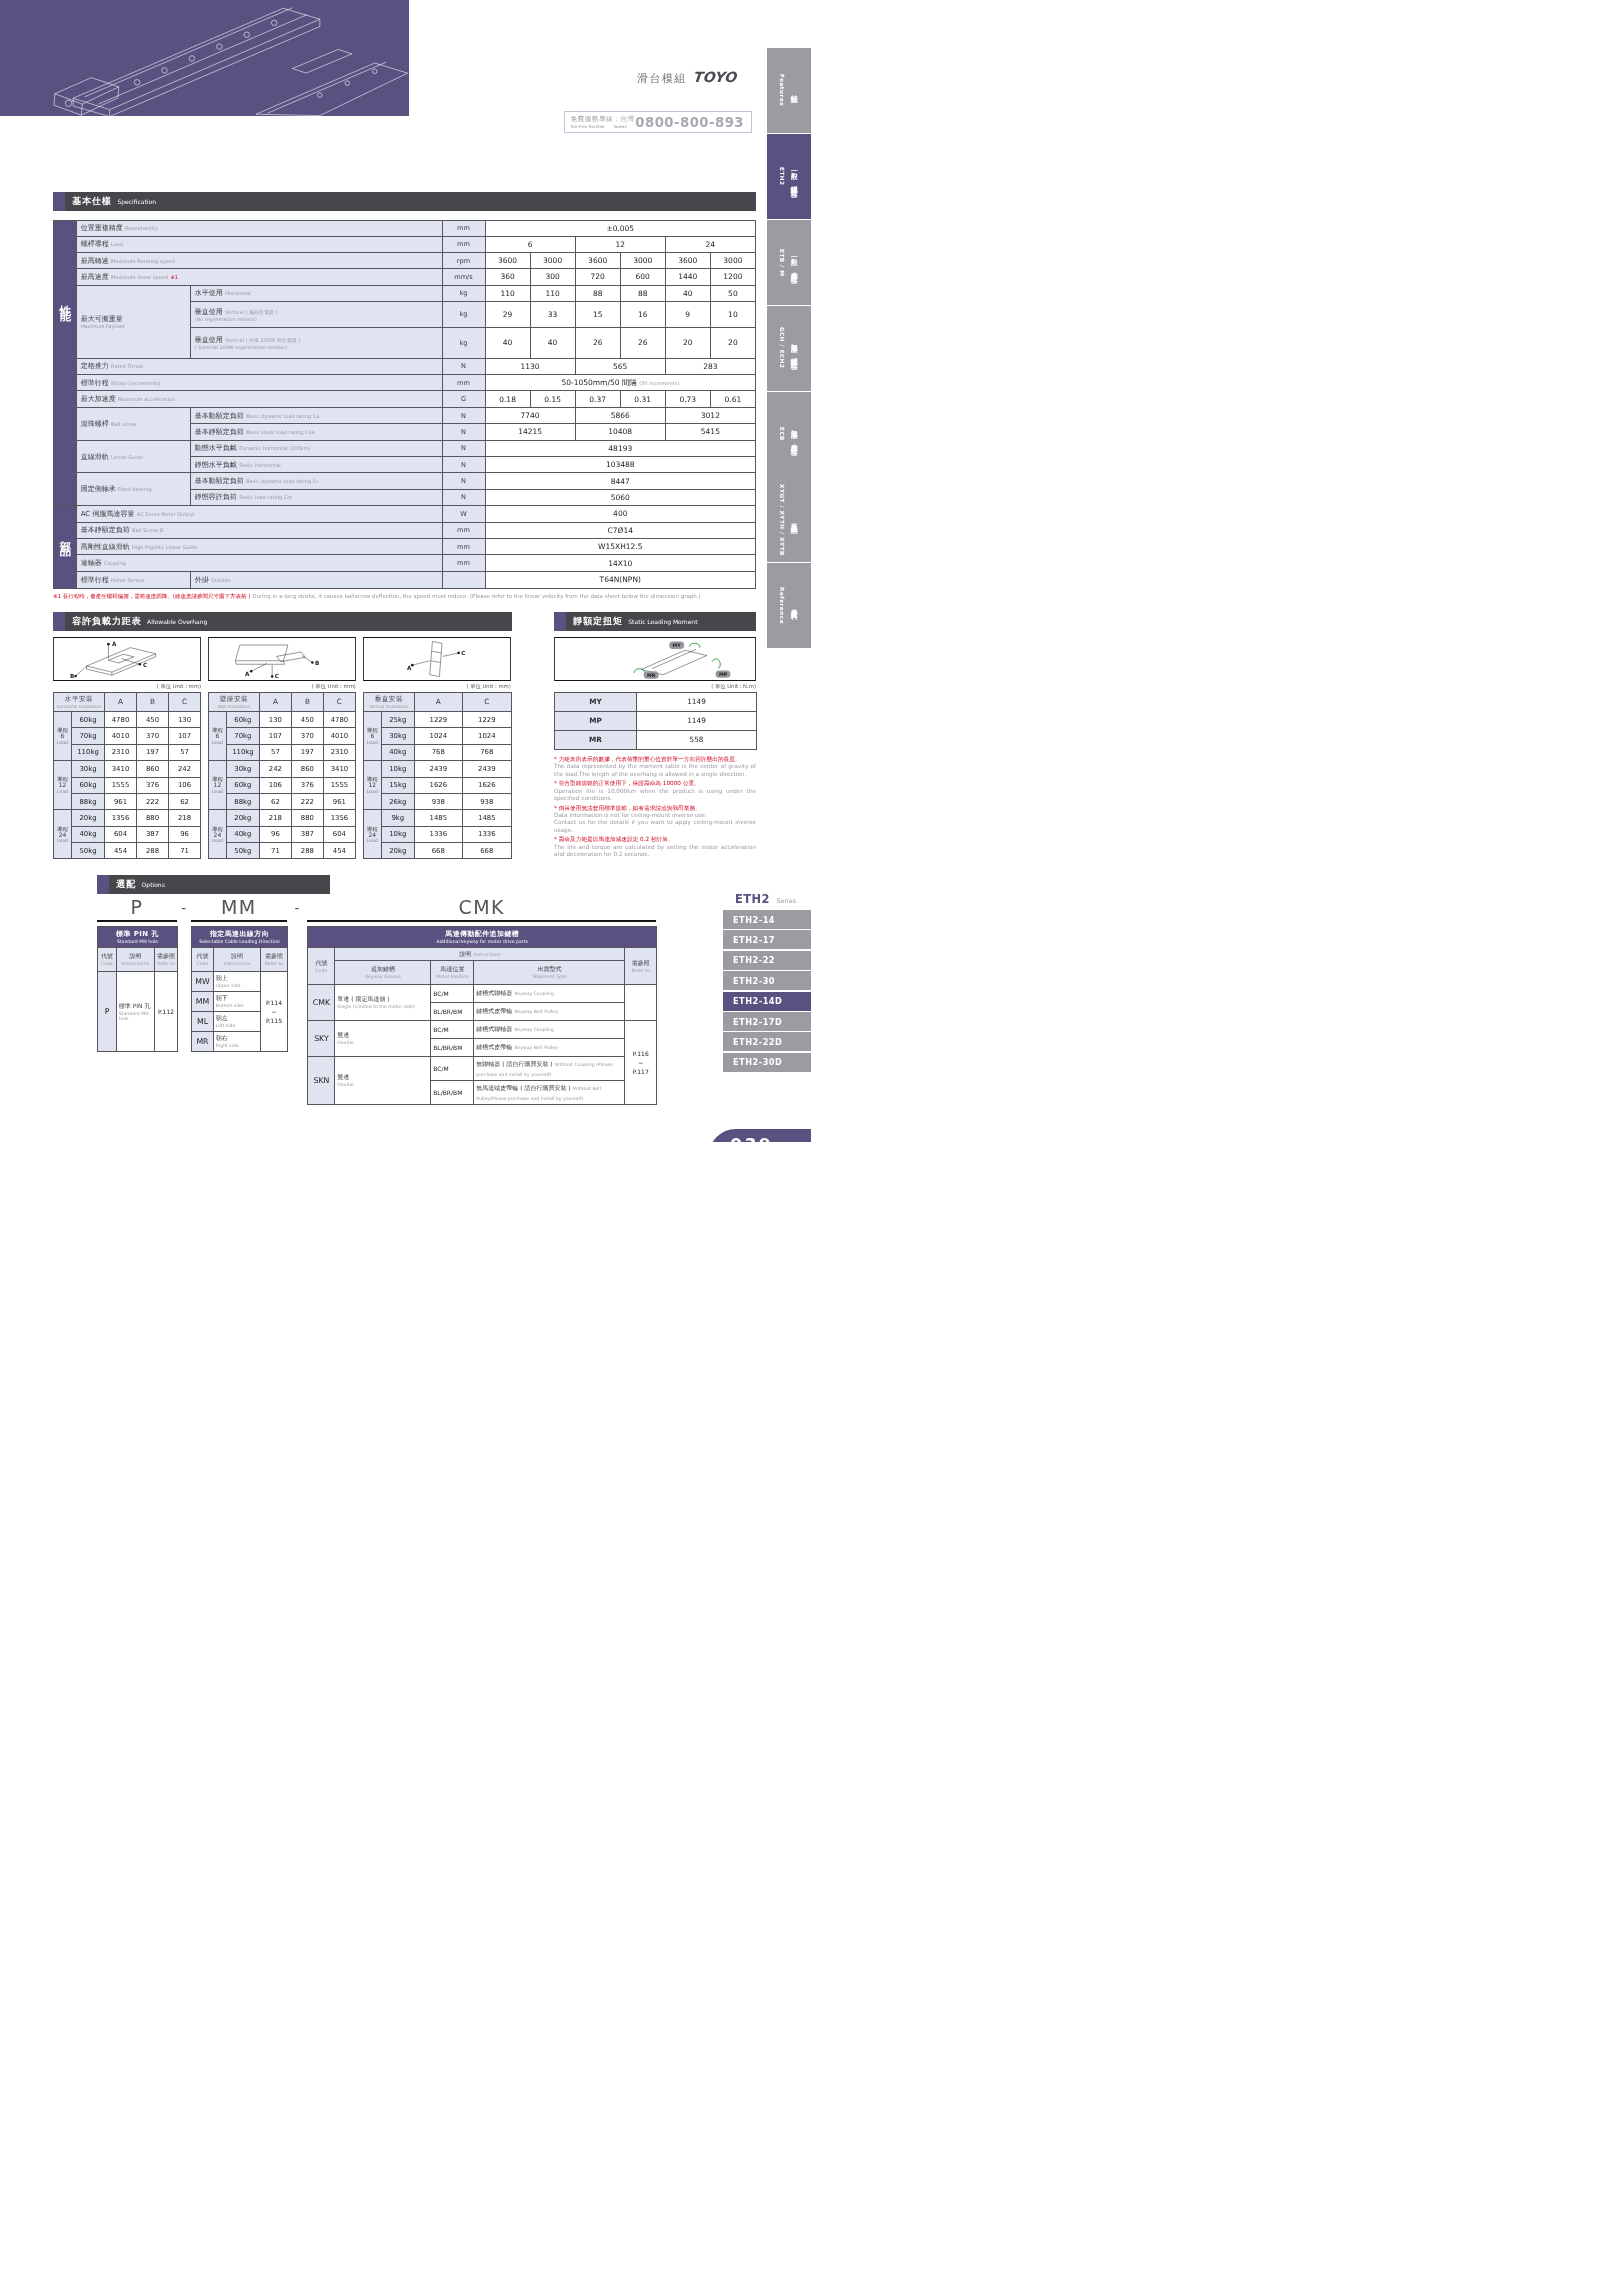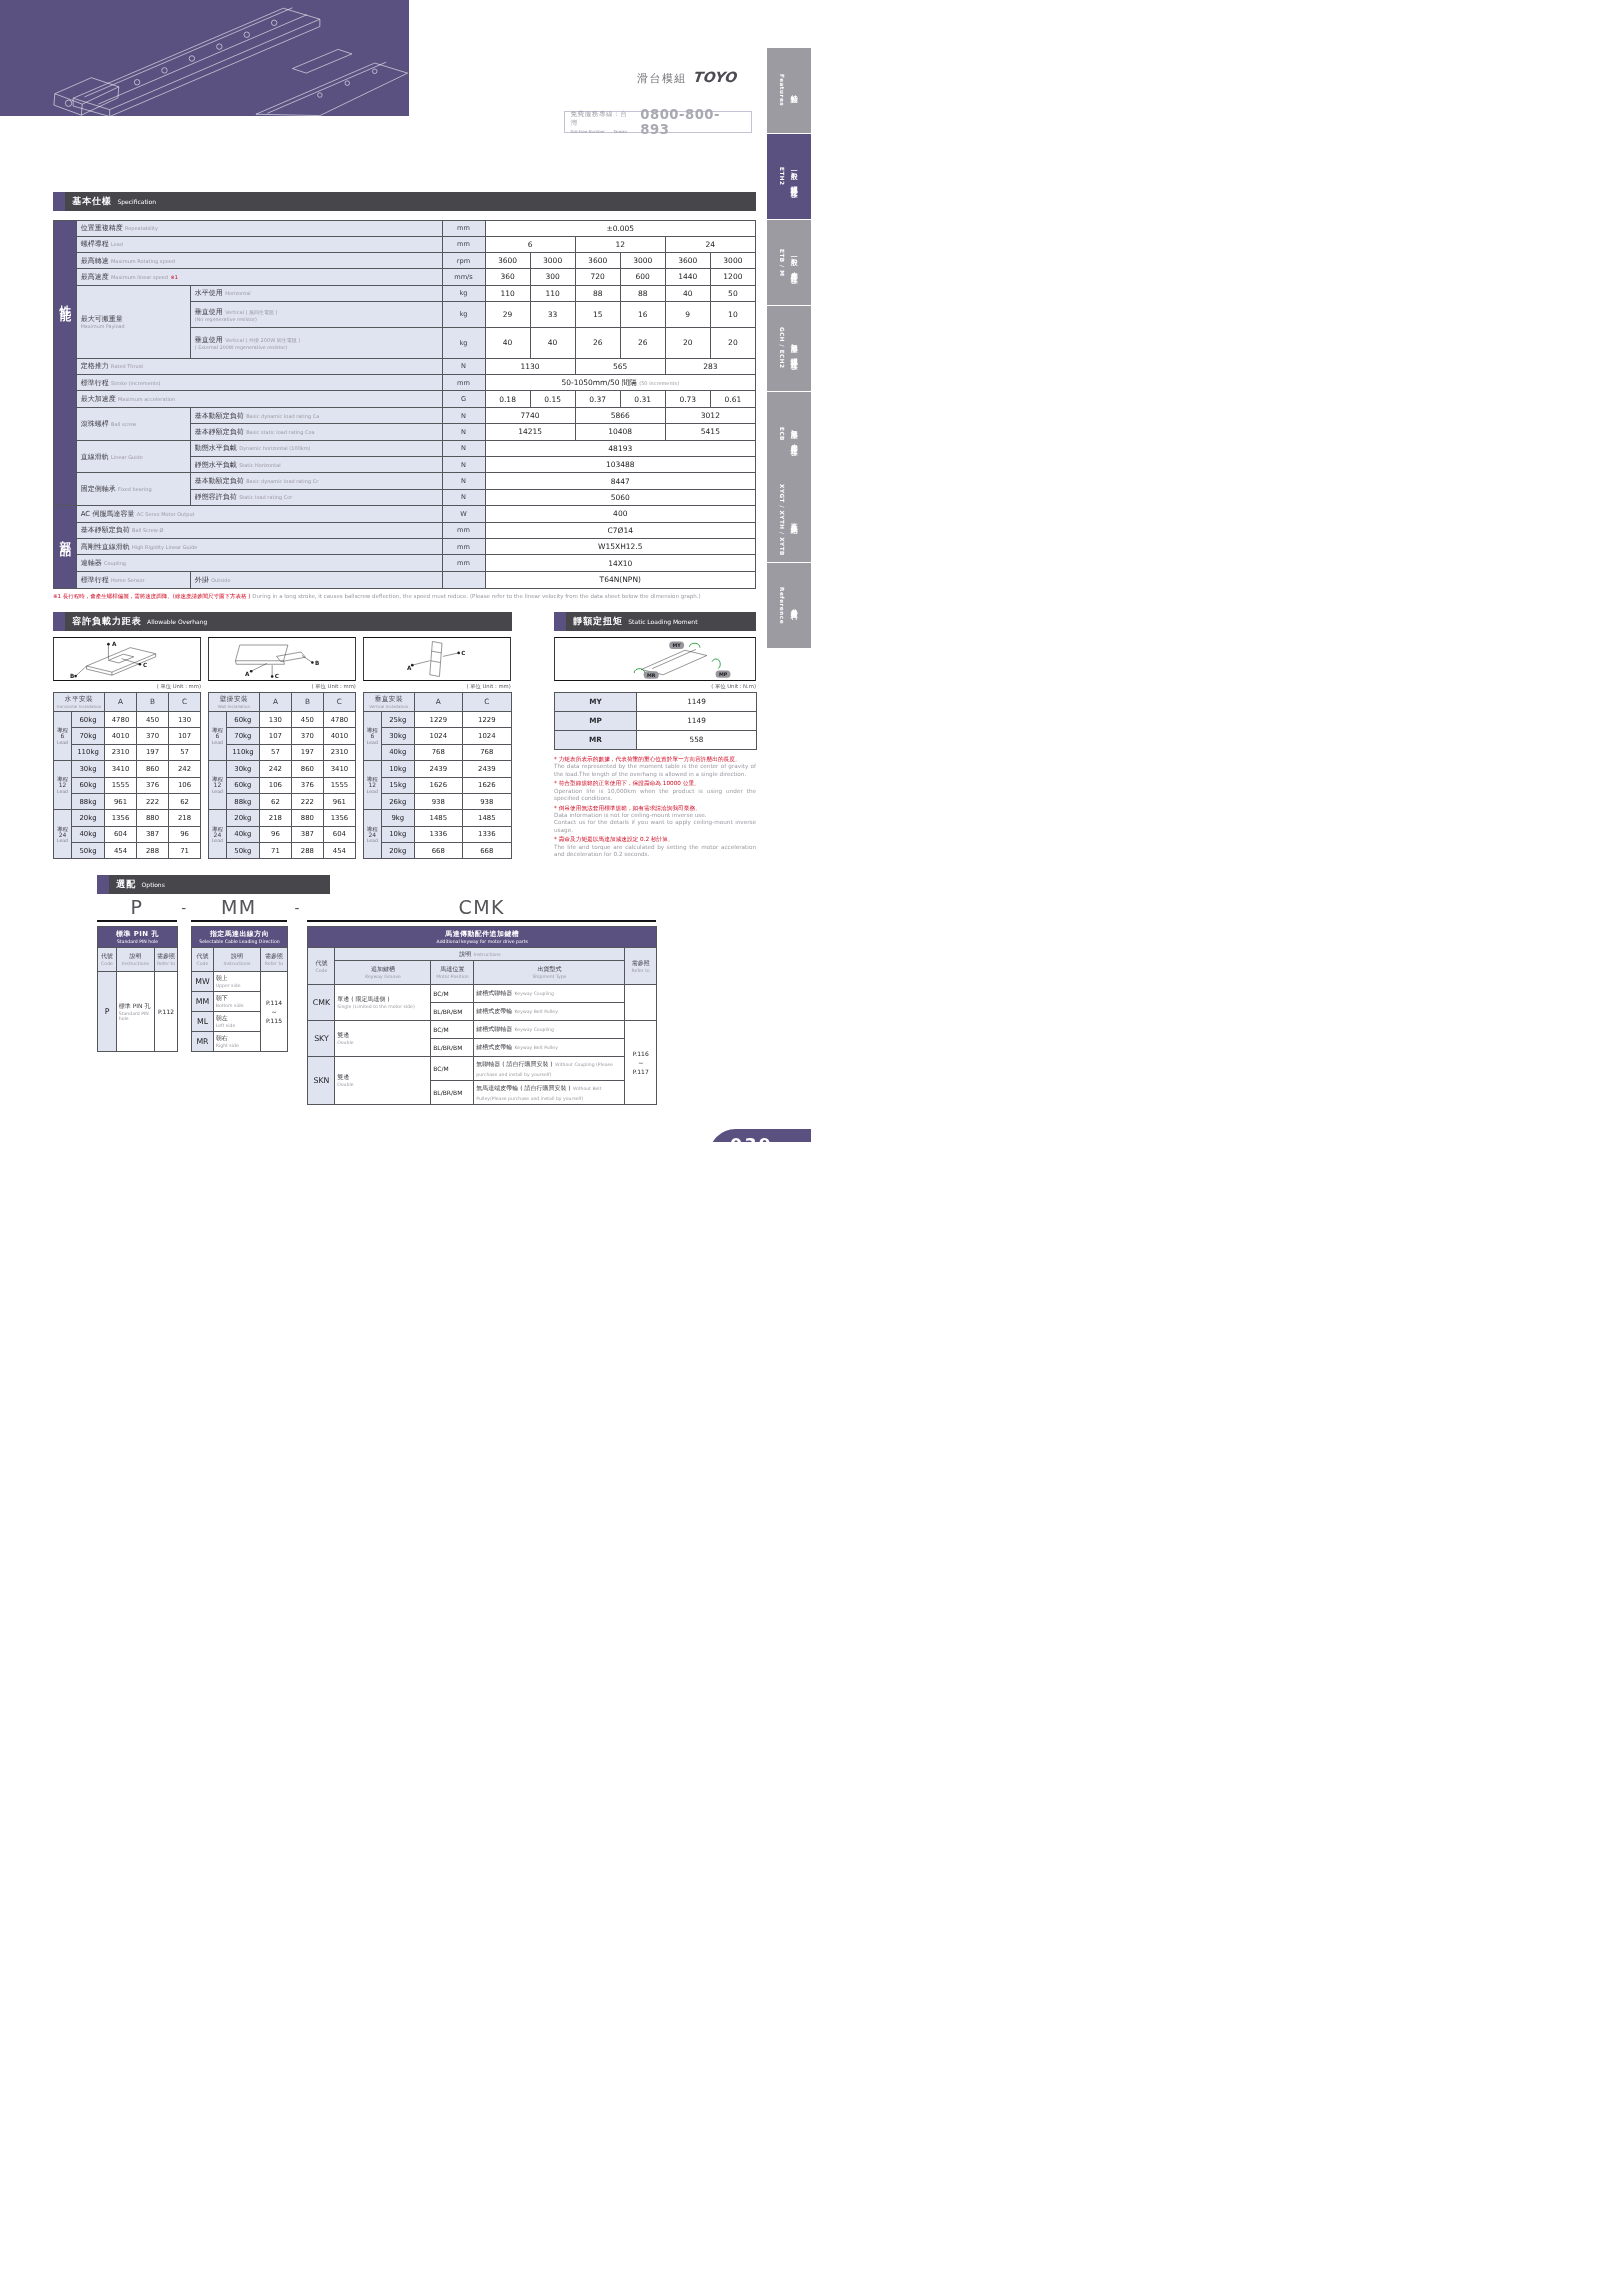--- a/index.html
+++ b/index.html
@@ -7,21 +7,21 @@
         font-family:"DejaVu Sans","Liberation Sans",sans-serif;color:#222;}
   
   .banner{position:absolute;left:0;top:0;width:409px;height:116px;background:#5a5181;}
   .brand-row{position:absolute;top:69px;right:73px;display:flex;align-items:baseline;gap:7.3px;}
   .product-title{font-size:11px;color:#73737a;letter-spacing:1.4px;}
   .toyo{font-size:14px;font-weight:bold;font-style:italic;color:#4b4b51;letter-spacing:0.5px;transform:skewX(-8deg);}
   .tollfree{position:absolute;top:111px;right:59px;width:188px;height:22px;border:0.9px solid #c7c1d7;
             background:#fff;display:flex;align-items:center;padding:0 5.5px;box-sizing:border-box;}
   .tf-zh{font-size:6.6px;color:#9b9ba6;letter-spacing:0.5px;}
   .tf-en{font-size:4.1px;color:#9b9ba6;display:flex;gap:8.2px;margin-top:0.5px;}
-  .tf-num{font-size:13.2px;font-weight:bold;color:#a9a9b2;margin-left:8px;letter-spacing:0.5px;}
+  .tf-num{font-size:13.2px;font-weight:bold;color:#a9a9b2;margin-left:1px;letter-spacing:0.5px;}
   
   .sidebar{position:absolute;right:0;top:48px;width:44px;display:flex;flex-direction:column;gap:0.9px;}
   .tab{height:85px;background:#9b9ba1;color:#fff;display:flex;align-items:center;justify-content:center;gap:3.2px;cursor:pointer;}
   .tab span{writing-mode:vertical-rl;font-weight:bold;}
   .tab .zh{font-size:6.9px;letter-spacing:1.4px;}
   .tab .en{font-size:5.7px;letter-spacing:0.5px;}
   .tab.active{background:#5a5181;}
   
   .secbar{display:flex;height:19px;}
   .secbar .sq{width:12px;background:#5a5181;}
@@ -998,19 +998,33 @@
           <tr class="otr52">
             <td class="pos">BL/BR/BM</td>
             <td class="ship"><span class="zh">無馬達端皮帶輪 ( 請自行購買安裝 )</span> <span class="en">Without Belt Pulley(Please purchase and install by yourself)</span></td>
           </tr>
         </tbody>
           </table>
       </div>
     </div>
   </div>
 
+  <div class="series">
+    <div class="series-title">
+      <span class="sname">ETH2</span>
+      <span class="ssuf">Series</span>
+    </div>
+    <div class="sitem">ETH2-14</div>
+    <div class="sitem">ETH2-17</div>
+    <div class="sitem">ETH2-22</div>
+    <div class="sitem">ETH2-30</div>
+    <div class="sitem active">ETH2-14D</div>
+    <div class="sitem">ETH2-17D</div>
+    <div class="sitem">ETH2-22D</div>
+    <div class="sitem">ETH2-30D</div>
+  </div>
 
   <div class="badge">
     <div class="num">039</div>
   </div>
 
 </div>
 
 
 </body></html>

